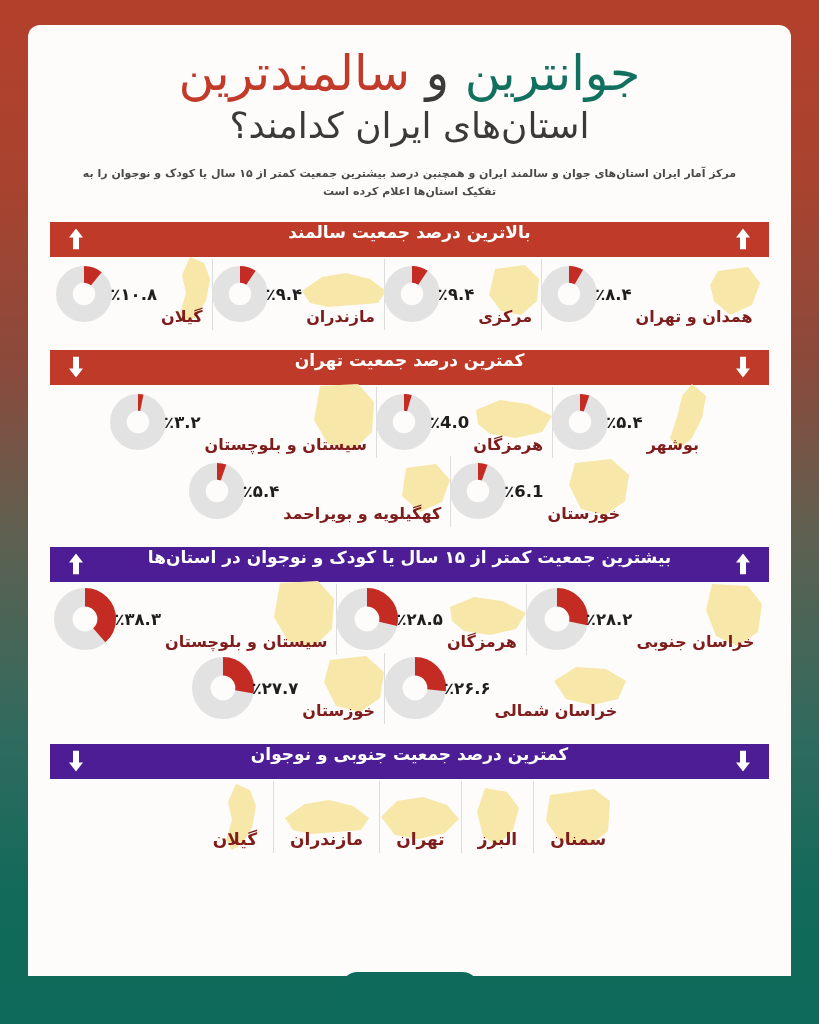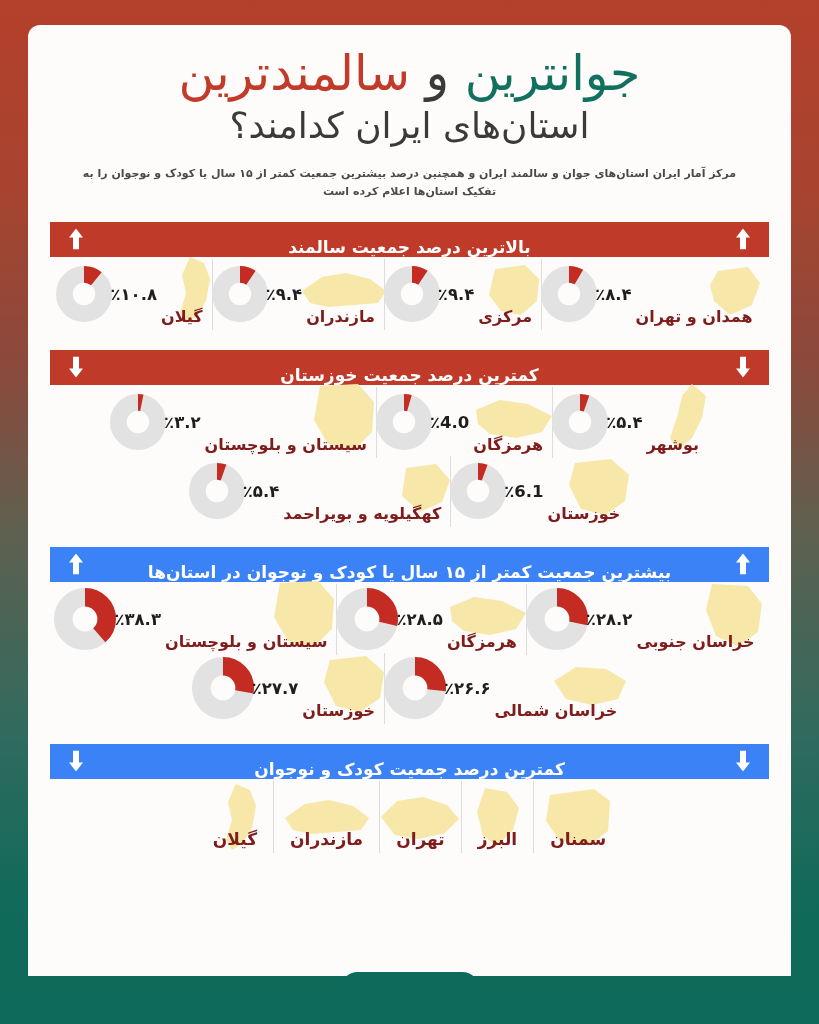--- a/index.html
+++ b/index.html
@@ -30,26 +30,26 @@
   .t-dark{color:#3a3a3a;}
   .t-red{color:#c23b2a;}
 
   .subtitle{
     margin:18px 22px 0 22px;color:#4a4a4a;
     font-size:11px;font-weight:bold;line-height:1.65;
   }
 
   
   .bar{
-    margin:0 22px;height:35px;display:flex;align-items:flex-end;
+    margin:0 22px;height:35px;display:flex;align-items:flex-start;
     justify-content:center;position:relative;color:#ffffff;
     font-size:17px;font-weight:bold;letter-spacing:0px;
   }
   .bar.red{background:#bf3a28;}
-  .bar.green{background:#3b82f6;}
+  .bar.green{background:#4c1d95;}
   .bar .arrow{
     position:absolute;top:50%;transform:translateY(-50%);
     width:16px;height:21px;
   }
   .bar .arrow.left{left:18px;}
   .bar .arrow.right{right:18px;}
   .arrow svg{display:block;width:16px;height:21px;}
 
   
   .row{
@@ -197,21 +197,21 @@
           </div>
         </div>
       </div>
       <div class="sec">
         <div class="bar red">
           <span class="arrow left">
             <svg viewBox="0 0 16 21">
               <path d="M8 21 L1 12 L5 12 L5 0 L11 0 L11 12 L15 12 Z" fill="#ffffff"></path>
             </svg>
           </span>
-          <span>کمترین درصد جمعیت خوزستان</span>
+          <span>کمترین درصد جمعیت تهران</span>
           <span class="arrow right">
             <svg viewBox="0 0 16 21">
               <path d="M8 21 L1 12 L5 12 L5 0 L11 0 L11 12 L15 12 Z" fill="#ffffff"></path>
             </svg>
           </span>
         </div>
         <div class="row">
           <div class="item">
             <span class="map" style="right: -6px; top: -7px;">
               <svg viewBox="0 0 56 76" width="56" height="76">
@@ -385,21 +385,21 @@
           </div>
         </div>
       </div>
       <div class="sec">
         <div class="bar green">
           <span class="arrow left">
             <svg viewBox="0 0 16 21">
               <path d="M8 21 L1 12 L5 12 L5 0 L11 0 L11 12 L15 12 Z" fill="#ffffff"></path>
             </svg>
           </span>
-          <span>کمترین درصد جمعیت کودک و نوجوان</span>
+          <span>کمترین درصد جمعیت جنوبی و نوجوان</span>
           <span class="arrow right">
             <svg viewBox="0 0 16 21">
               <path d="M8 21 L1 12 L5 12 L5 0 L11 0 L11 12 L15 12 Z" fill="#ffffff"></path>
             </svg>
           </span>
         </div>
         <div class="row">
           <div class="item plain">
             <span class="map" style="right: 50%; transform: translateX(50%); top: 2px;">
               <svg viewBox="0 0 76 68" width="76" height="68">

